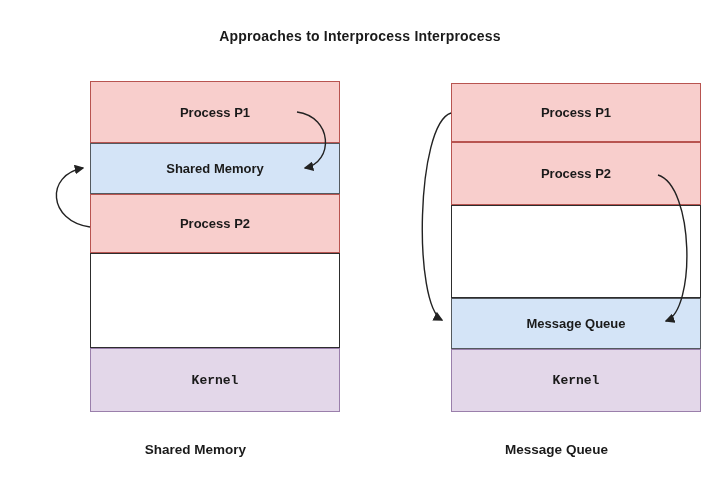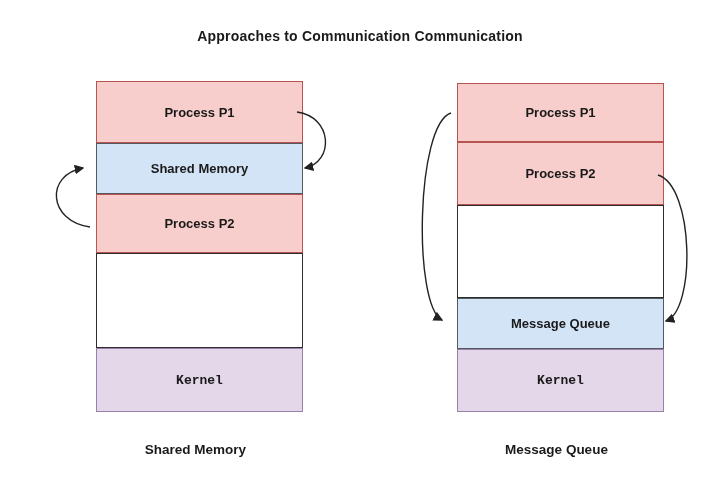--- a/index.html
+++ b/index.html
@@ -27,29 +27,28 @@
     letter-spacing: 0.2px;
   }
   .stack {
     position: absolute;
   }
   .stack-left  { left: 90px;  top: 81px; width: 207px; height: 331px; }
   .stack-right { left: 451px; top: 83px; width: 207px; height: 329px; }
   .box {
     position: absolute;
     left: 0;
-    width: 207px;
+    width: 250px;
     box-sizing: border-box;
     display: flex;
     align-items: center;
     justify-content: center;
     font-size: 13px;
     font-weight: bold;
     color: #1a1a1a;
-    margin-left: 6px;
   }
   .box-process { background: var(--process-fill, #f8cecc); border: 1px solid var(--process-stroke, #b85450); }
   .box-channel { background: var(--channel-fill, #d4e4f7); border: 1px solid var(--channel-stroke, #54595f); }
   .box-empty   { background: #ffffff;                      border: 1px solid var(--empty-stroke, #2d2d2d); }
   .box-kernel  { background: var(--kernel-fill, #e3d7e9);  border: 1px solid var(--kernel-stroke, #9a7fab); font-family: Liberation Mono, monospace; }
 
   
   .l-p1     { top: 0;     height: 62px; }
   .l-shm    { top: 62px;  height: 51px; }
   .l-p2     { top: 113px; height: 59px; }
@@ -87,21 +86,21 @@
     fill: none;
     stroke: #222222;
     stroke-width: 1.4;
   }
 </style>
 </head>
 <body>
 
 <div class="canvas">
 
-  <div class="diagram-title">Approaches to Communication Communication</div>
+  <div class="diagram-title">Approaches to Interprocess Interprocess</div>
 
   <div class="stack stack-left">
     <div class="box box-process l-p1">
       <span>Process P1</span>
     </div>
     <div class="box box-channel l-shm">
       <span>Shared Memory</span>
     </div>
     <div class="box box-process l-p2">
       <span>Process P2</span>

